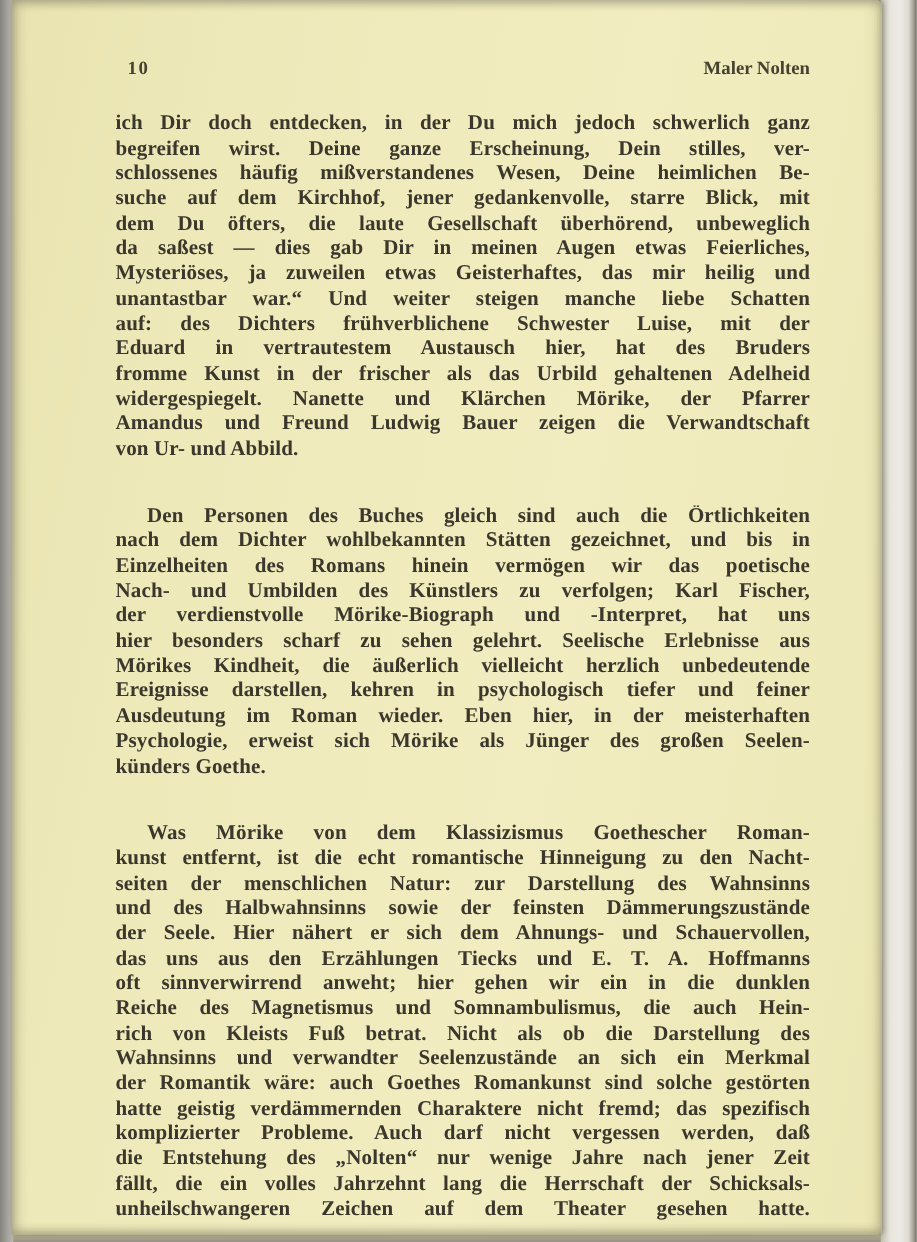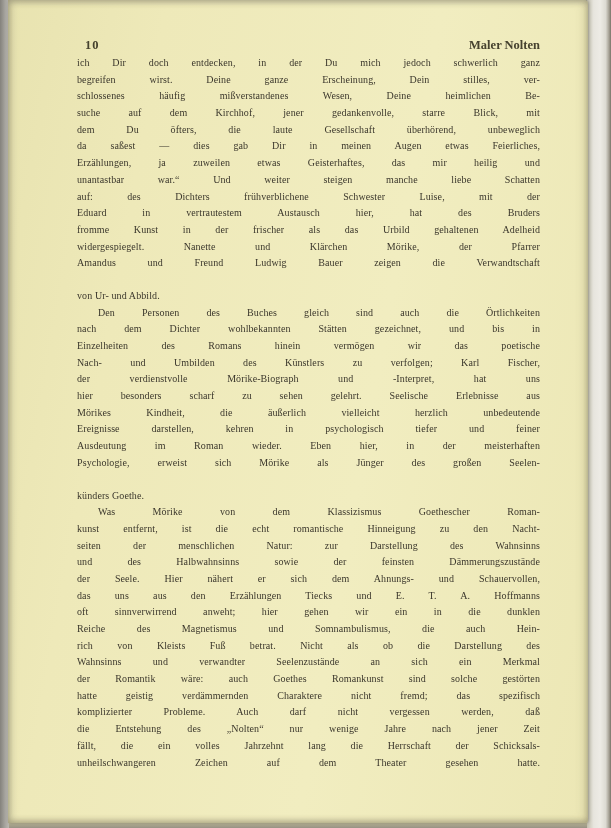--- a/index.html
+++ b/index.html
@@ -37,49 +37,49 @@
   }
   .text-block {
     position: absolute;
     left: 69px;
     top: 38px;
     width: 463px;
   }
   .page-header {
     position: relative;
     height: 17px;
-    margin-bottom: 0;
+    margin-bottom: 20px;
     font-size: 12.5px;
     font-weight: bold;
     color: #46422f;
   }
   .page-number {
     position: absolute;
     left: 8px; top: 0;
     letter-spacing: 1px;
   }
   .running-header {
     display: block;
     text-align: right;
   }
   .body-text {
-    font-size: 10px;
-    font-weight: normal;
+    font-size: 14px;
+    font-weight: bold;
     letter-spacing: 0.1px;
   }
   .line {
     height: 16.7px;
     line-height: 16.7px;
     overflow: hidden;
     text-align: justify;
     text-align-last: justify;
     white-space: normal;
   }
-  .line.nojust { text-align-last: left; margin-top: 16px; }
-  .line.indent { text-indent: 21px; }
+  .line.nojust { text-align-last: left; }
+  .line.indent { text-indent: 21px; margin-top: 28px; }
 </style>
 </head>
 <body>
 
 <div class="scan">
   <div class="edge-right"></div>
   <div class="edge-left"></div>
   <div class="edge-bottom"></div>
 
   <div class="paper">
@@ -90,21 +90,21 @@
         <span class="running-header">Maler Nolten</span>
       </div>
 
       <div class="body-text">
           <div class="line">ich Dir doch entdecken, in der Du mich jedoch schwerlich ganz</div>
           <div class="line">begreifen wirst.  Deine ganze Erscheinung, Dein stilles, ver-</div>
           <div class="line">schlossenes häufig mißverstandenes Wesen, Deine heimlichen Be-</div>
           <div class="line">suche auf dem Kirchhof, jener gedankenvolle, starre Blick, mit</div>
           <div class="line">dem Du öfters, die laute Gesellschaft überhörend, unbeweglich</div>
           <div class="line">da saßest — dies gab Dir in meinen Augen etwas Feierliches,</div>
-          <div class="line">Erzählungen, ja zuweilen etwas Geisterhaftes, das mir heilig und</div>
+          <div class="line">Mysteriöses, ja zuweilen etwas Geisterhaftes, das mir heilig und</div>
           <div class="line">unantastbar war.“  Und weiter steigen manche liebe Schatten</div>
           <div class="line">auf: des Dichters frühverblichene Schwester Luise, mit der</div>
           <div class="line">Eduard in vertrautestem Austausch hier, hat des Bruders</div>
           <div class="line">fromme Kunst in der frischer als das Urbild gehaltenen Adelheid</div>
           <div class="line">widergespiegelt.  Nanette und Klärchen Mörike, der Pfarrer</div>
           <div class="line">Amandus und Freund Ludwig Bauer zeigen die Verwandtschaft</div>
           <div class="line nojust">von Ur- und Abbild.</div>
           <div class="line indent">Den Personen des Buches gleich sind auch die Örtlichkeiten</div>
           <div class="line">nach dem Dichter wohlbekannten Stätten gezeichnet, und bis in</div>
           <div class="line">Einzelheiten des Romans hinein vermögen wir das poetische</div>

